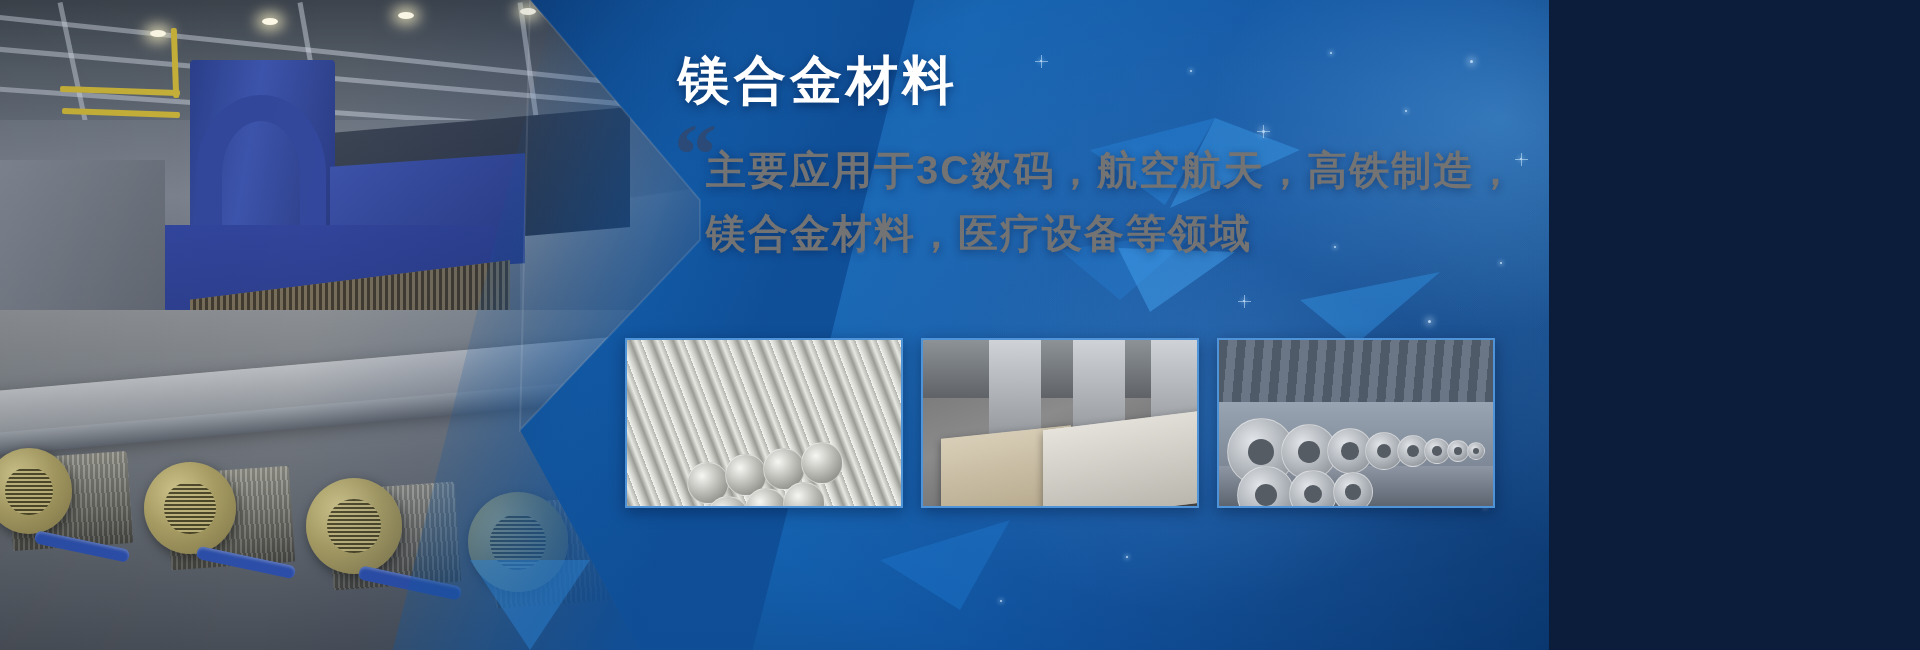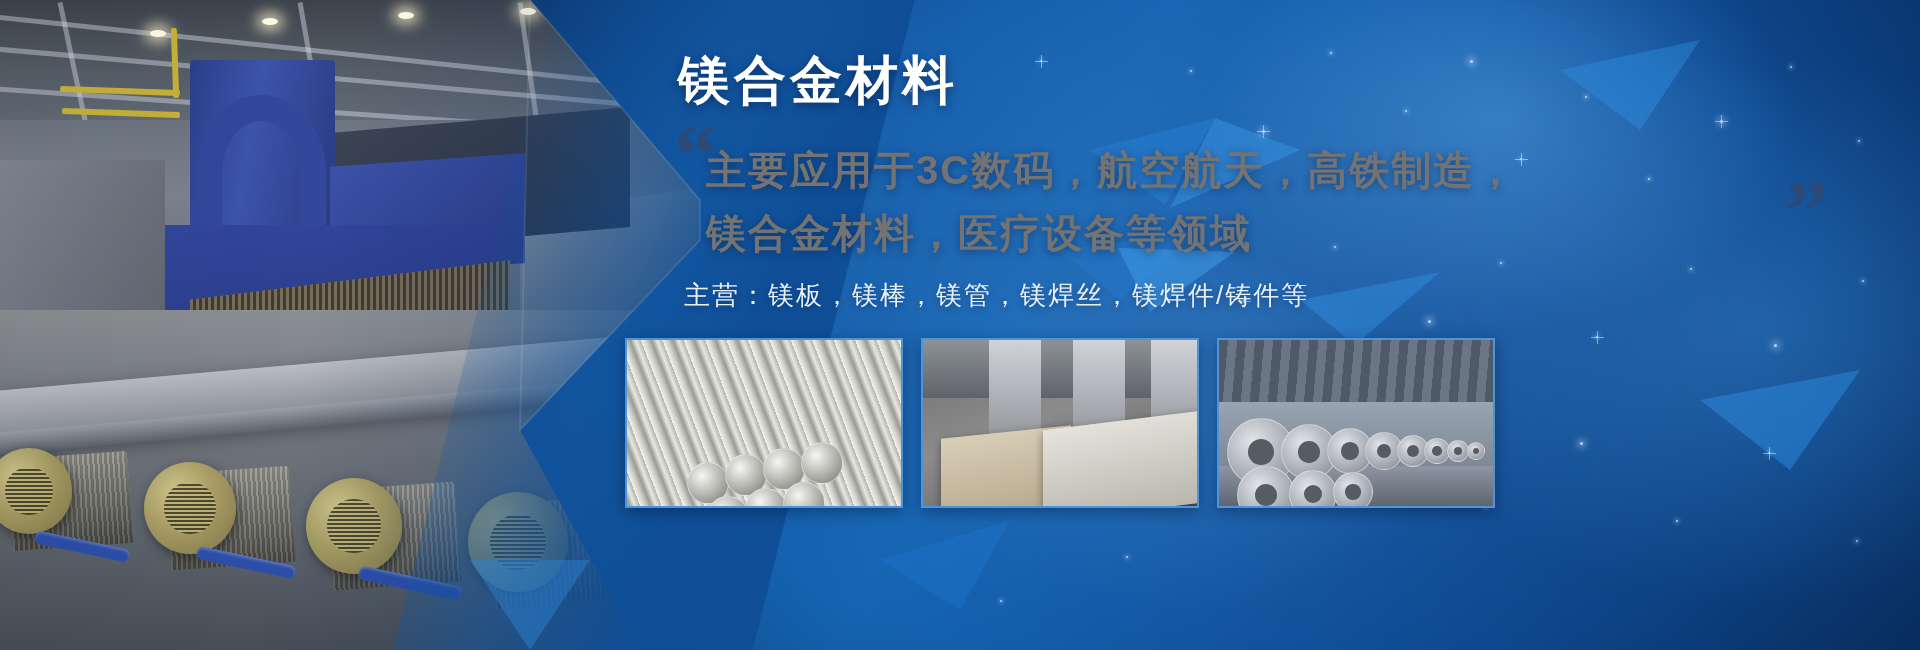--- a/index.html
+++ b/index.html
@@ -5,21 +5,21 @@
   * { box-sizing: border-box; margin: 0; padding: 0; }
   html, body {
     width: 1920px; height: 650px;
     overflow: hidden;
     font-family: "Liberation Sans", "DejaVu Sans", sans-serif;
     background: #0b1d3a;
   }
 
   .banner {
     position: relative;
-    width: 1920px; height: 650px;
+    width: 1549px; height: 650px;
     overflow: hidden;
   }
 
   
   .bg-blue {
     position: absolute; inset: 0;
     background:
       radial-gradient(ellipse 420px 300px at 1500px 120px, rgba(90,170,235,0.45) 0%, rgba(90,170,235,0) 70%),
       radial-gradient(ellipse 520px 380px at 1760px 330px, rgba(60,140,215,0.40) 0%, rgba(60,140,215,0) 72%),
       radial-gradient(ellipse 380px 260px at 1180px 430px, rgba(50,130,205,0.30) 0%, rgba(50,130,205,0) 70%),
@@ -411,21 +411,20 @@
     <div class="title">镁合金材料</div>
 
     <div class="quote-open">“</div>
 
     <div class="sub-line sub1">主要应用于3C数码，航空航天，高铁制造，</div>
 
     <div class="sub-line sub2">镁合金材料，医疗设备等领域</div>
 
     <div class="quote-close">”</div>
 
-    <div class="main-line">主营：镁板，镁棒，镁管，镁焊丝，镁焊件/铸件等</div>
   </div>
 
   <div class="thumbs">
 
     <div class="thumb t1">
       <div class="floor"></div>
       <div class="bars"></div>
       <div class="ends">
         <span style="left:0px;top:36px"></span>
         <span style="left:38px;top:28px"></span>

